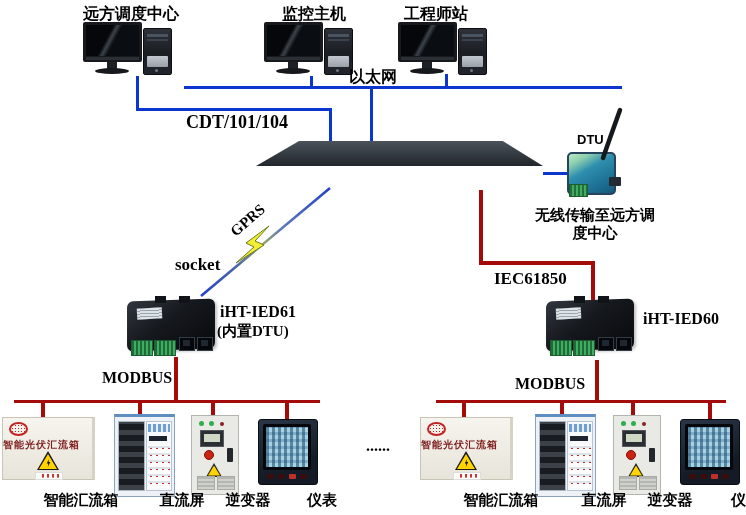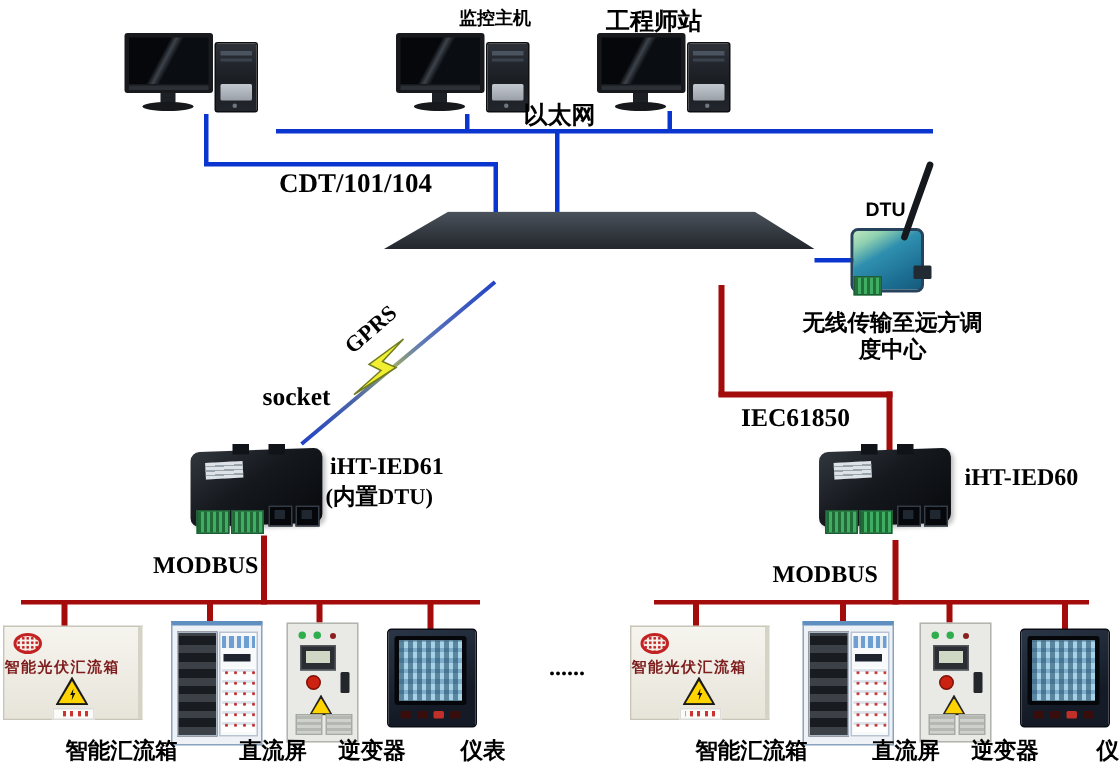--- a/index.html
+++ b/index.html
@@ -111,21 +111,22 @@
   .meter .btns b{width:7px;height:5px;border-radius:1px;background:#3a0d0d;display:block;}
   .meter .btns b.red{background:#c03028;}
   .botlabel{position:absolute;top:81px;font-size:15px;font-weight:bold;text-align:center;white-space:nowrap;margin-left:34px;}
   svg.overlay{position:absolute;left:0;top:0;pointer-events:none;}
 </style>
 </head>
 <body>
 
 <div id="canvas">
 
-  <div class="lbl" style="left:282px;top:4px;font-size:12px;margin-left:24px;">监控主机</div>
+  <div class="lbl" style="left:83px;top:4px;font-size:16px;">远方调度中心</div>
+  <div class="lbl" style="left:282px;top:4px;font-size:16px;">监控主机</div>
   <div class="lbl" style="left:404px;top:4px;font-size:16px;">工程师站</div>
 
   <div class="pc" style="left:83px;top:22px;">
     <div class="mon">
         <div class="scr"></div>
         <div class="chin"></div>
       </div>
     <div class="stand"></div>
       <div class="base"></div>
     <div class="tower">

